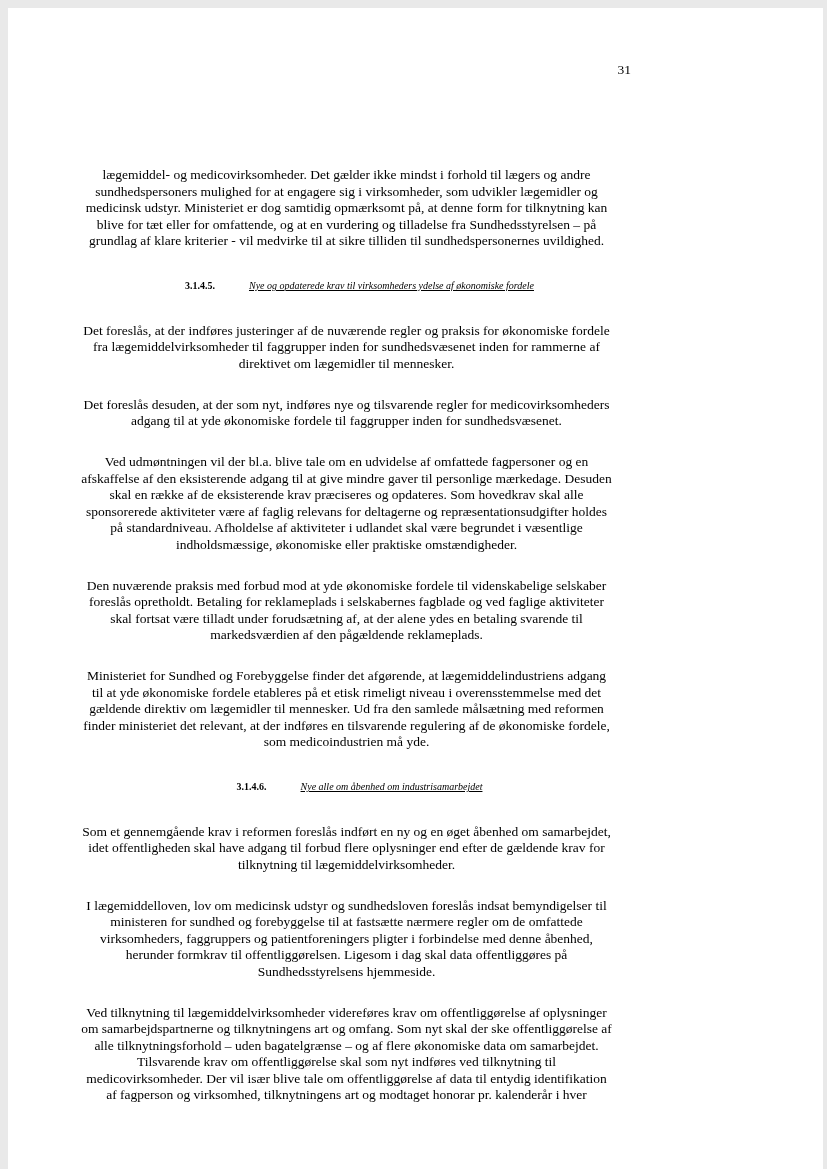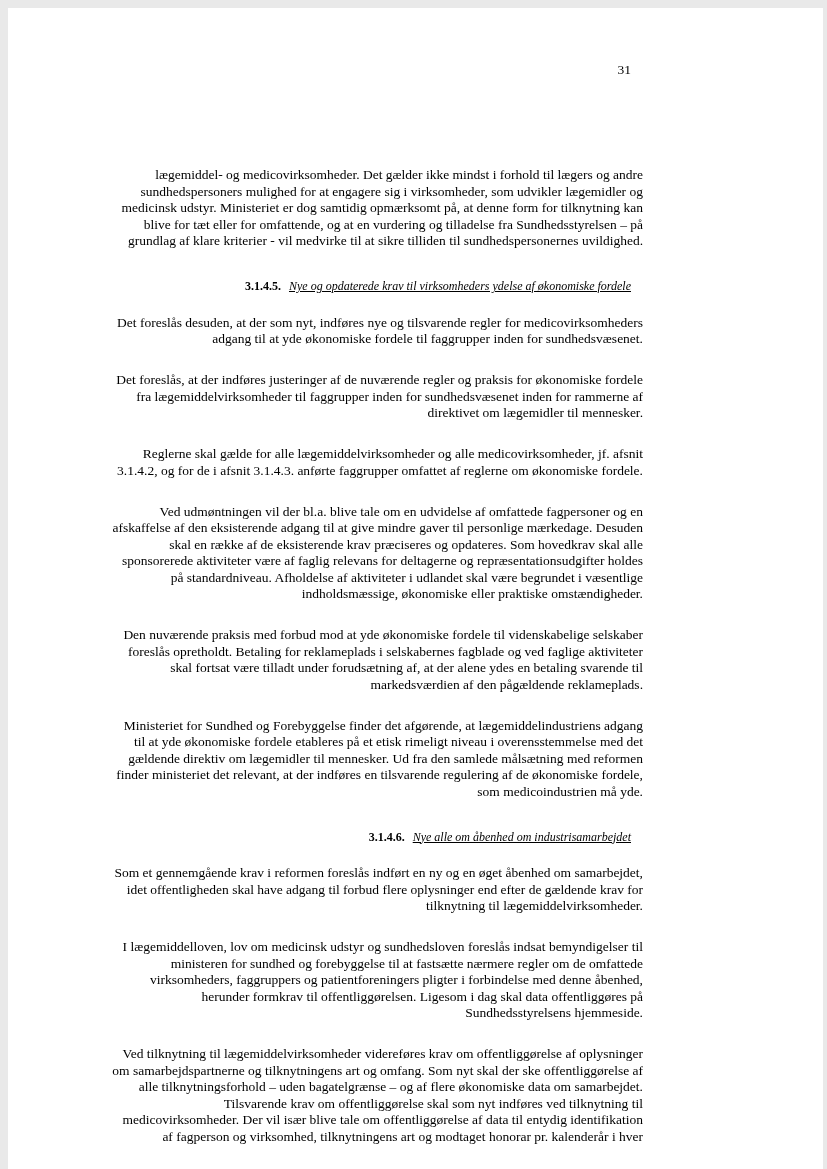--- a/index.html
+++ b/index.html
@@ -19,32 +19,32 @@
     top: 50px;
     left: 78px;
     width: 549px;
     text-align: right;
     font-size: 13.5px;
     line-height: 16.5px;
   }
   .text-block {
     position: absolute;
     top: 151px;
-    left: 94px;
+    left: 64px;
     width: 549px;
     font-size: 13.5px;
     line-height: 16.5px;
-    text-align: right;
+    text-align: center;
   }
   .para { margin: 0 0 16.5px 0; }
   .section-heading {
-    font-size: 12px;
+    font-size: 10px;
     line-height: 16.5px;
     font-weight: normal;
-    margin: 8px;
+    margin: 16px;
     white-space: nowrap;
   }
   .sec-num {
     font-weight: bold;
     display: inline-block;
     width: 90px;
   }
   .sec-title {
     font-style: italic;
     text-decoration: underline;
@@ -58,25 +58,24 @@
   <div class="page-number">31</div>
 
   <main class="text-block">
 
     <p class="para">lægemiddel- og medicovirksomheder. Det gælder ikke mindst i forhold til lægers og andre sundhedspersoners mulighed for at engagere sig i virksomheder, som udvikler lægemidler og medicinsk udstyr. Ministeriet er dog samtidig opmærksomt på, at denne form for tilknytning kan blive for tæt eller for omfattende, og at en vurdering og tilladelse fra Sundhedsstyrelsen – på grundlag af klare kriterier - vil medvirke til at sikre tilliden til sundhedspersonernes uvildighed.</p>
 
     <h3 class="section-heading">
       <span class="sec-num">3.1.4.5.</span><span class="sec-title">Nye og opdaterede krav til virksomheders ydelse af økonomiske fordele</span>
     </h3>
 
+    <p class="para">Det foreslås, at der indføres justeringer af de nuværende regler og praksis for økonomiske fordele fra lægemiddelvirksomheder til faggrupper inden for sundhedsvæsenet inden for rammerne af direktivet om lægemidler til mennesker.</p>
+
     <p class="para">Det foreslås desuden, at der som nyt, indføres nye og tilsvarende regler for medicovirksomheders adgang til at yde økonomiske fordele til faggrupper inden for sundhedsvæsenet.</p>
 
-    <p class="para">Det foreslås, at der indføres justeringer af de nuværende regler og praksis for økonomiske fordele fra lægemiddelvirksomheder til faggrupper inden for sundhedsvæsenet inden for rammerne af direktivet om lægemidler til mennesker.</p>
-
-    <p class="para">Reglerne skal gælde for alle lægemiddelvirksomheder og alle medicovirksomheder, jf. afsnit 3.1.4.2, og for de i afsnit 3.1.4.3. anførte faggrupper omfattet af reglerne om økonomiske fordele.</p>
 
     <p class="para">Ved udmøntningen vil der bl.a. blive tale om en udvidelse af omfattede fagpersoner og en afskaffelse af den eksisterende adgang til at give mindre gaver til personlige mærkedage. Desuden skal en række af de eksisterende krav præciseres og opdateres. Som hovedkrav skal alle sponsorerede aktiviteter være af faglig relevans for deltagerne og repræsentationsudgifter holdes på standardniveau. Afholdelse af aktiviteter i udlandet skal være begrundet i væsentlige indholdsmæssige, økonomiske eller praktiske omstændigheder.</p>
 
     <p class="para">Den nuværende praksis med forbud mod at yde økonomiske fordele til videnskabelige selskaber foreslås opretholdt. Betaling for reklameplads i selskabernes fagblade og ved faglige aktiviteter skal fortsat være tilladt under forudsætning af, at der alene ydes en betaling svarende til markedsværdien af den pågældende reklameplads.</p>
 
     <p class="para">Ministeriet for Sundhed og Forebyggelse finder det afgørende, at lægemiddelindustriens adgang til at yde økonomiske fordele etableres på et etisk rimeligt niveau i overensstemmelse med det gældende direktiv om lægemidler til mennesker. Ud fra den samlede målsætning med reformen finder ministeriet det relevant, at der indføres en tilsvarende regulering af de økonomiske fordele, som medicoindustrien må yde.</p>
 
     <h3 class="section-heading">
       <span class="sec-num">3.1.4.6.</span><span class="sec-title">Nye alle om åbenhed om industrisamarbejdet</span>
     </h3>

